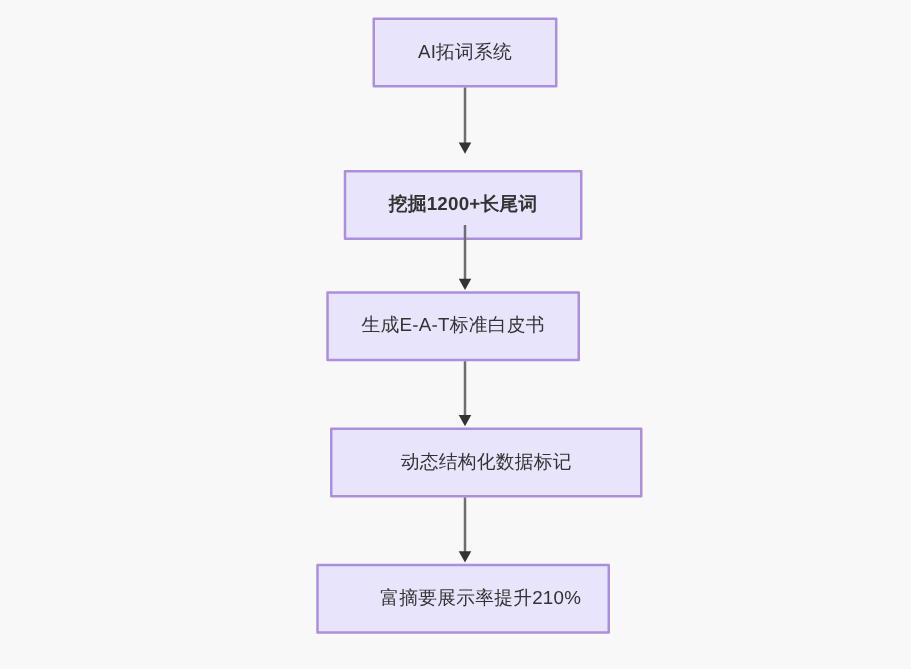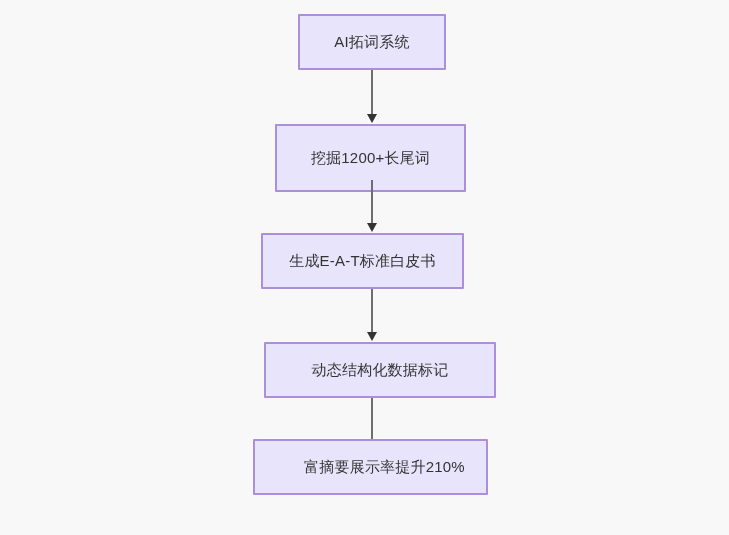--- a/index.html
+++ b/index.html
@@ -38,24 +38,24 @@
     text-align: center;
   }
 
   .node-label {
     display: block;
     pointer-events: none;
   }
 
   
   .node-1 { left: 298px; top: 14px;  width: 148px; height: 56px; }
-  .node-2 { left: 275px; top: 124px; width: 191px; height: 68px; }
+  .node-2 { left: 275px; top: 136px; width: 191px; height: 56px; font-weight: bold; }
   .node-3 { left: 261px; top: 233px; width: 203px; height: 56px; }
-  .node-4 { left: 264px; top: 342px; width: 232px; height: 56px; }
-  .node-5 { left: 253px; top: 439px; width: 235px; height: 56px; padding-left: 28px; }
+  .node-4 { left: 264px; top: 342px; width: 250px; height: 56px; }
+  .node-5 { left: 253px; top: 451px; width: 235px; height: 56px; padding-left: 28px; }
 
   
   .edge {
     position: absolute;
     left: 371px;
     width: 2px;
     background: #6e6e6e;
   }
   .edge-1 { top: 70px;  height: 46px; }
   .edge-2 { top: 180px; height: 45px; }

